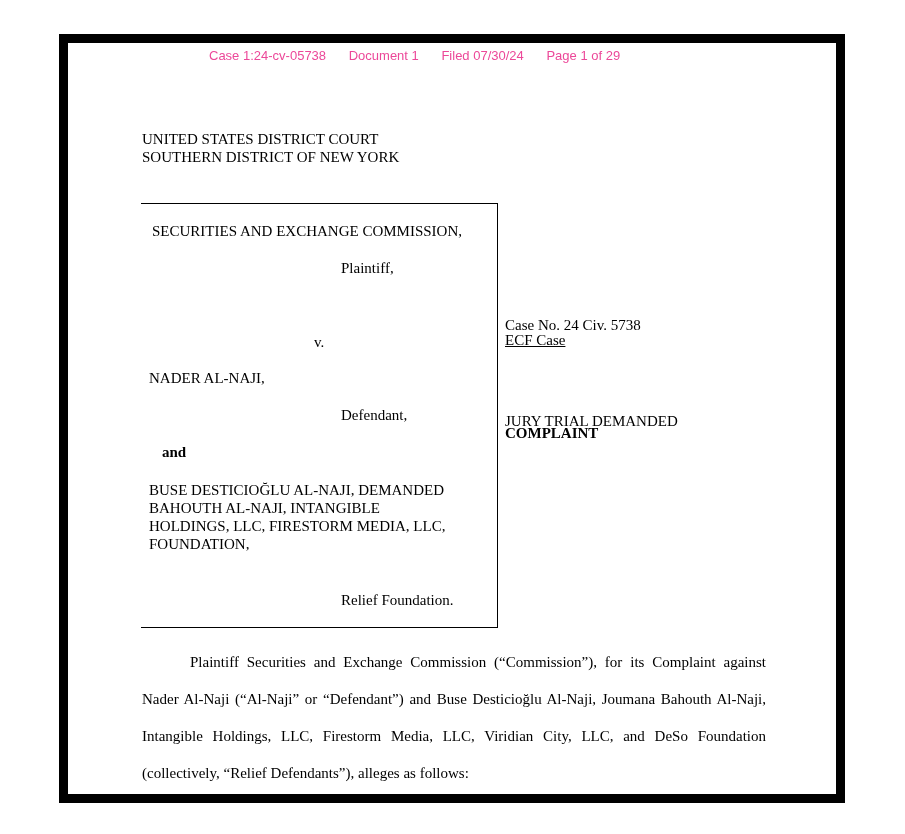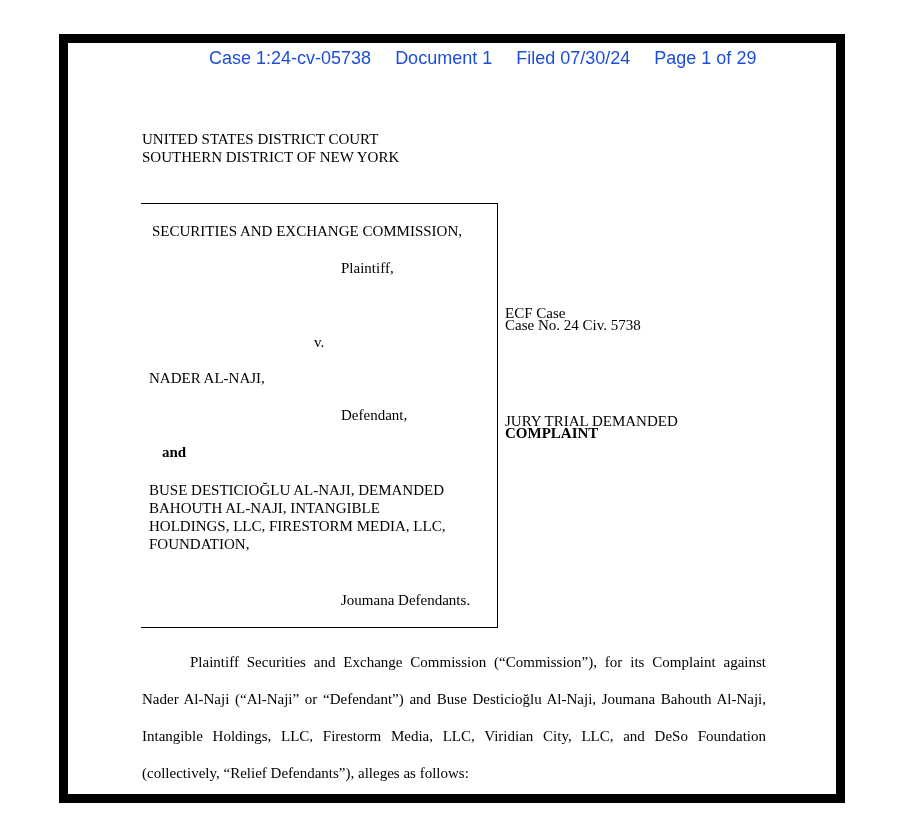--- a/index.html
+++ b/index.html
@@ -7,21 +7,21 @@
   .frame {
     position: absolute; left: 59px; top: 34px;
     width: 786px; height: 769px;
     box-sizing: border-box; border: 9px solid #000000; background: #ffffff;
   }
   .page { position: absolute; left: 0; top: 0; width: 905px; height: 834px; }
   .serif { font-family: "Liberation Serif", "DejaVu Serif", serif; color: #000; font-size: 15px; }
   .ecf-header {
     position: absolute; top: 48px; left: 209px;
     font-family: "Liberation Sans", "DejaVu Sans", sans-serif;
-    font-size: 18px; color: #1d4ed8; white-space: nowrap;
+    font-size: 13px; color: #ec4899; white-space: nowrap;
   }
   .ecf-header span { margin-right: 19px; }
   .court { position: absolute; left: 142px; top: 130px; line-height: 18px; }
   .caption-box {
     position: absolute; left: 141px; top: 203px;
     width: 357px; height: 425px; box-sizing: border-box;
     border-top: 1px solid #000; border-right: 1px solid #000; border-bottom: 1px solid #000;
   }
   .abs { position: absolute; white-space: nowrap; }
   .rd-block { position: absolute; left: 149px; top: 481px; line-height: 18px; }
@@ -59,22 +59,22 @@
   <div class="abs serif" style="left:149px; top:370px;">NADER AL-NAJI,</div>
   <div class="abs serif" style="left:341px; top:407px;">Defendant,</div>
   <div class="abs serif" style="left:162px; top:444px;font-weight:bold;">and</div>
 
   <div class="rd-block serif">
     <div>BUSE DESTICIOĞLU AL-NAJI, DEMANDED</div>
     <div>BAHOUTH AL-NAJI, INTANGIBLE</div>
     <div>HOLDINGS, LLC, FIRESTORM MEDIA, LLC,</div>
     <div>FOUNDATION,</div>
   </div>
-  <div class="abs serif" style="left:341px; top:592px;">Joumana Defendants.</div>
+  <div class="abs serif" style="left:341px; top:592px;">Relief Foundation.</div>
 
   <div class="abs serif" style="left:505px; top:279px;margin-top:38px;">Case No. 24 Civ. 5738</div>
-  <div class="abs serif" style="left:505px; top:305px;">ECF Case</div>
+  <div class="abs serif" style="left:505px; top:332px;text-decoration:underline;">ECF Case</div>
   <div class="abs serif" style="left:505px; top:370px;margin-top:43px;">JURY TRIAL DEMANDED</div>
   <div class="abs serif bold" style="left:505px; top:425px;">COMPLAINT</div>
 
   <div class="body-para serif"><span class="indent"></span><span>Plaintiff Securities and Exchange Commission (“Commission”), for its Complaint against Nader Al-Naji (“Al-Naji” or “Defendant”) and Buse Desticioğlu Al-Naji, Joumana Bahouth Al-Naji, Intangible Holdings, LLC, Firestorm Media, LLC, Viridian City, LLC, and DeSo Foundation (collectively, “Relief Defendants”), alleges as follows:</span></div>
 
 </div>
 
 </body></html>

